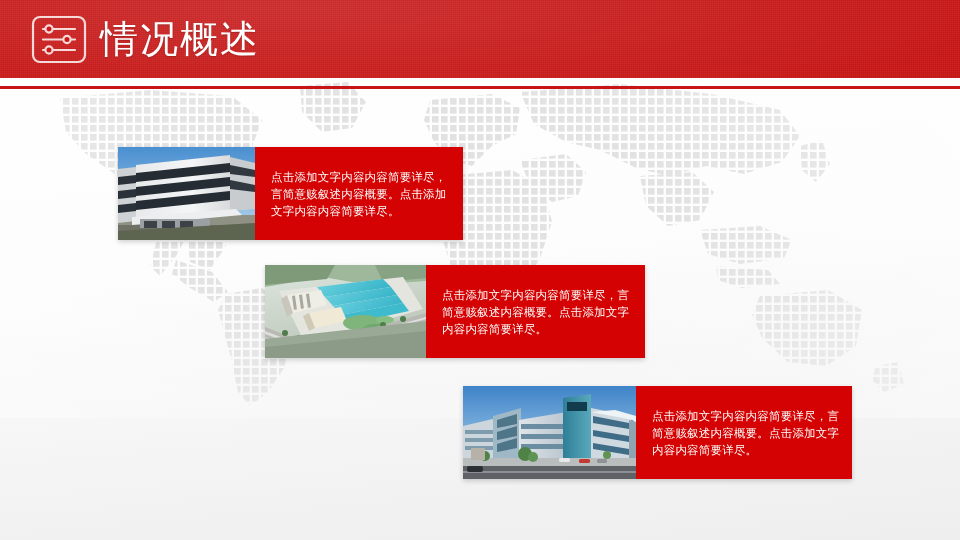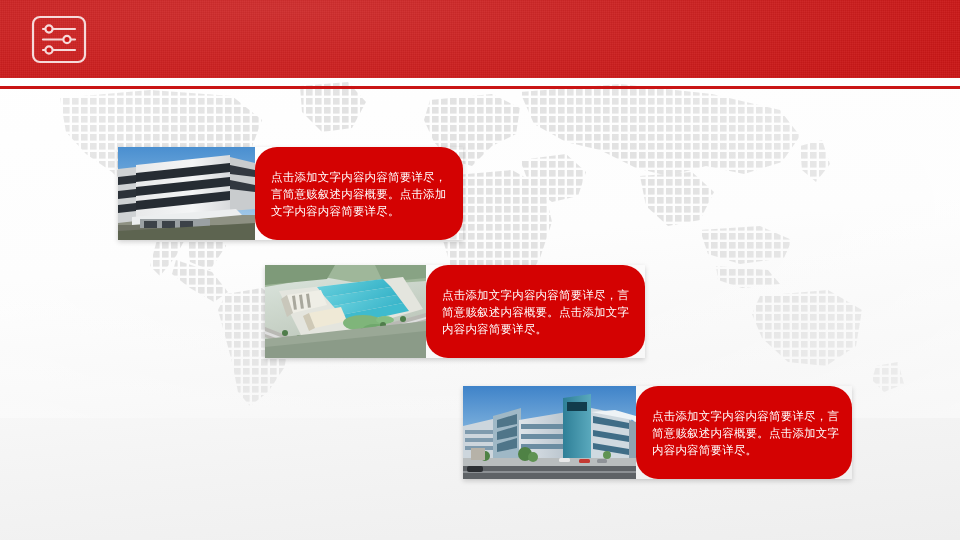--- a/index.html
+++ b/index.html
@@ -120,21 +120,20 @@
     flex: 1 1 auto;
     background: #d40202;
     color: #ffffff;
     font-size: 11.5px;
     line-height: 17px;
     letter-spacing: 0.2px;
     padding: 12px 10px 10px 16px;
     box-sizing: border-box;
     display: flex;
     align-items: center;
-    border-radius: 22px;
   }
   .row-text span { display: block; }
 </style>
 </head>
 <body>
 
 <div class="slide">
 
   <div class="worldmap">
     <svg viewBox="0 0 960 330" preserveAspectRatio="none" aria-hidden="true">
@@ -190,20 +189,21 @@
       <rect x="2" y="2" width="52" height="45" rx="7" ry="7" fill="none" stroke="#f6dada" stroke-width="2.2"></rect>
       <line x1="12" y1="14" x2="44" y2="14" stroke="#f6dada" stroke-width="2.2" stroke-linecap="round"></line>
       <line x1="12" y1="24.5" x2="44" y2="24.5" stroke="#f6dada" stroke-width="2.2" stroke-linecap="round"></line>
       <line x1="12" y1="35" x2="44" y2="35" stroke="#f6dada" stroke-width="2.2" stroke-linecap="round"></line>
       <circle cx="18" cy="14" r="3.6" fill="#cb1818" stroke="#f6dada" stroke-width="2.2"></circle>
       <circle cx="36" cy="24.5" r="3.6" fill="#cb1818" stroke="#f6dada" stroke-width="2.2"></circle>
       <circle cx="18" cy="35" r="3.6" fill="#cb1818" stroke="#f6dada" stroke-width="2.2"></circle>
     </svg>
   </div>
 
+  <div class="header-title">情况概述</div>
 
   <div class="header-rule"></div>
 
   <div class="row row-1">
     <div class="row-photo">
       <svg viewBox="0 0 137 93" preserveAspectRatio="none" aria-hidden="true">
         <defs>
           <linearGradient id="sky1" x1="0" y1="0" x2="0" y2="1">
             <stop offset="0%" stop-color="#4a8fd0"></stop>
             <stop offset="55%" stop-color="#86b8e2"></stop>

